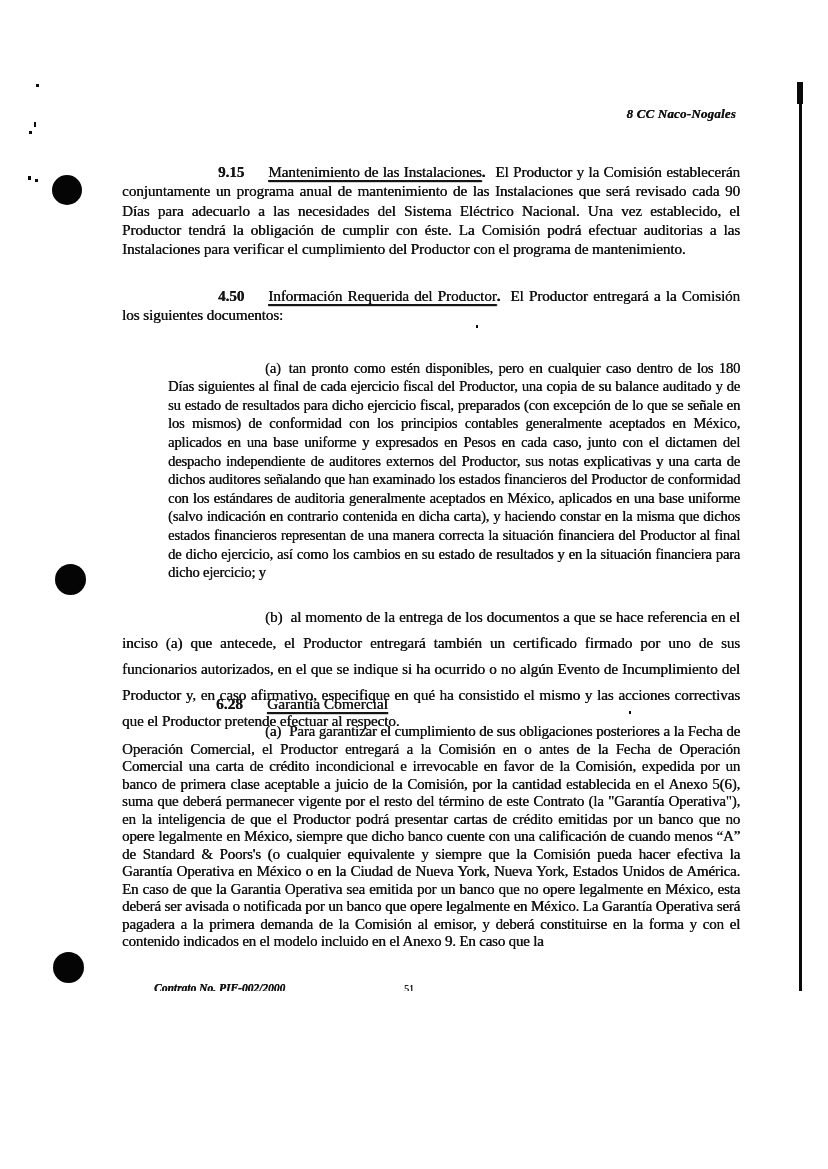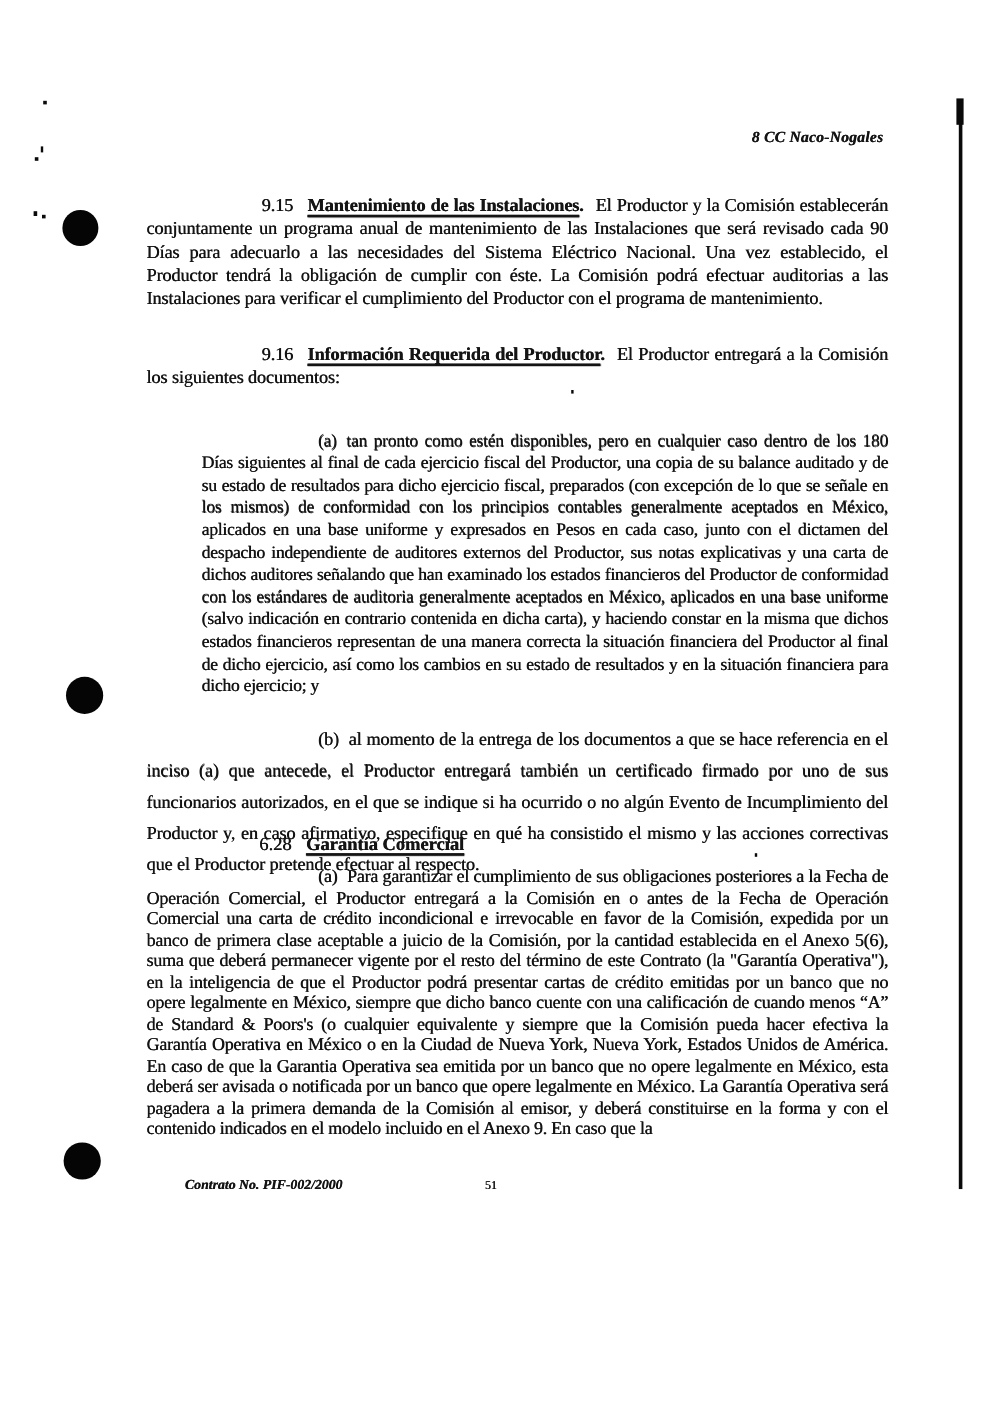--- a/index.html
+++ b/index.html
@@ -13,23 +13,23 @@
   }
   
   .txt{
     position:absolute;
     text-align:justify;
     font-size:15.2px;
     line-height:19.2px;
     letter-spacing:-0.1px;
     text-shadow:0.35px 0.2px 0 currentColor;
   }
-  .sec-num{font-weight:normal;margin-right:12px;}
+  .sec-num{font-weight:bold;margin-right:24px;}
   .sec-title{
-    font-weight:bold;
+    font-weight:normal;
     text-decoration:underline;
     text-decoration-thickness:1.8px;
     text-underline-offset:3px;
   }
   .sec-sep{font-weight:bold;}
   .sec-body{margin-left:10px;}
   .clause-label{margin-right:8px;}
   
   .doc-ref{
     position:absolute;top:106px;left:122px;width:614px;
@@ -80,21 +80,21 @@
 </style>
 </head>
 <body>
 
 <div class="page">
 
   <div class="doc-ref">8 CC Naco-Nogales</div>
 
   <p class="txt p915"><span class="sec-num">9.15</span><span class="sec-title">Mantenimiento de las Instalaciones</span><span class="sec-sep">.</span><span class="sec-body">El Productor y la Comisión establecerán conjuntamente un programa anual de mantenimiento de las Instalaciones que será revisado cada 90 Días para adecuarlo a las necesidades del Sistema Eléctrico Nacional. Una vez establecido, el Productor tendrá la obligación de cumplir con éste. La Comisión podrá efectuar auditorias a las Instalaciones para verificar el cumplimiento del Productor con el programa de mantenimiento.</span></p>
 
-  <p class="txt p916"><span class="sec-num">9.16</span><span class="sec-title">Información Requerida del Productor</span><span class="sec-sep">.</span><span class="sec-body">El Productor entregará a la Comisión los siguientes documentos:</span></p>
+  <p class="txt p916"><span class="sec-num">4.50</span><span class="sec-title">Información Requerida del Productor</span><span class="sec-sep">.</span><span class="sec-body">El Productor entregará a la Comisión los siguientes documentos:</span></p>
 
   <p class="txt pa916"><span class="clause-label">(a)</span><span>tan pronto como estén disponibles, pero en cualquier caso dentro de los 180 Días siguientes al final de cada ejercicio fiscal del Productor, una copia de su balance auditado y de su estado de resultados para dicho ejercicio fiscal, preparados (con excepción de lo que se señale en los mismos) de conformidad con los principios contables generalmente aceptados en México, aplicados en una base uniforme y expresados en Pesos en cada caso, junto con el dictamen del despacho independiente de auditores externos del Productor, sus notas explicativas y una carta de dichos auditores señalando que han examinado los estados financieros del Productor de conformidad con los estándares de auditoria generalmente aceptados en México, aplicados en una base uniforme (salvo indicación en contrario contenida en dicha carta), y haciendo constar en la misma que dichos estados financieros representan de una manera correcta la situación financiera del Productor al final de dicho ejercicio, así como los cambios en su estado de resultados y en la situación financiera para dicho ejercicio; y</span></p>
 
   <p class="txt pb916"><span class="clause-label">(b)</span><span>al momento de la entrega de los documentos a que se hace referencia en el inciso (a) que antecede, el Productor entregará también un certificado firmado por uno de sus funcionarios autorizados, en el que se indique si ha ocurrido o no algún Evento de Incumplimiento del Productor y, en caso afirmativo, especifique en qué ha consistido el mismo y las acciones correctivas que el Productor pretende efectuar al respecto.</span></p>
 
   <p class="h917"><span class="sec-num">6.28</span><span class="sec-title">Garantía Comercial</span></p>
 
   <p class="txt pa917"><span class="clause-label">(a)</span><span>Para garantizar el cumplimiento de sus obligaciones posteriores a la Fecha de Operación Comercial, el Productor entregará a la Comisión en o antes de la Fecha de Operación Comercial una carta de crédito incondicional e irrevocable en favor de la Comisión, expedida por un banco de primera clase aceptable a juicio de la Comisión, por la cantidad establecida en el Anexo 5(6), suma que deberá permanecer vigente por el resto del término de este Contrato (la "Garantía Operativa"), en la inteligencia de que el Productor podrá presentar cartas de crédito emitidas por un banco que no opere legalmente en México, siempre que dicho banco cuente con una calificación de cuando menos “A” de Standard &amp; Poors's (o cualquier equivalente y siempre que la Comisión pueda hacer efectiva la Garantía Operativa en México o en la Ciudad de Nueva York, Nueva York, Estados Unidos de América. En caso de que la Garantia Operativa sea emitida por un banco que no opere legalmente en México, esta deberá ser avisada o notificada por un banco que opere legalmente en México. La Garantía Operativa será pagadera a la primera demanda de la Comisión al emisor, y deberá constituirse en la forma y con el contenido indicados en el modelo incluido en el Anexo 9. En caso que la</span></p>
 
   <div class="footer-contract">Contrato No. PIF-002/2000</div>

